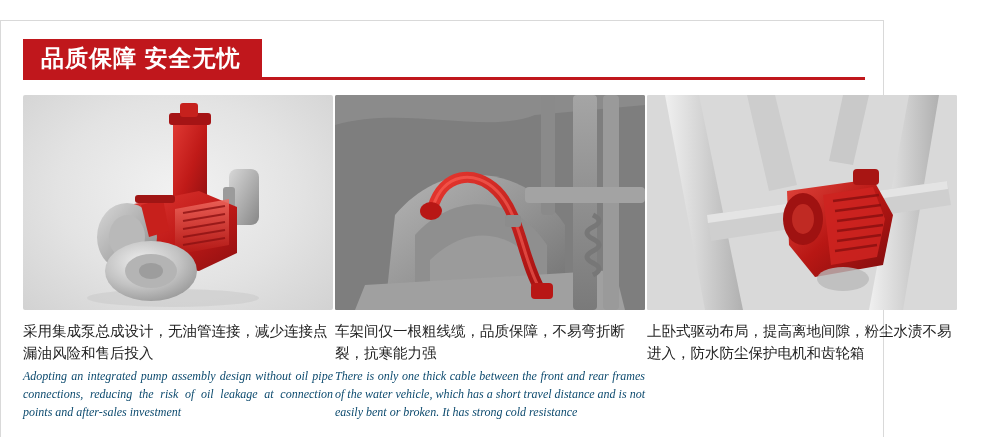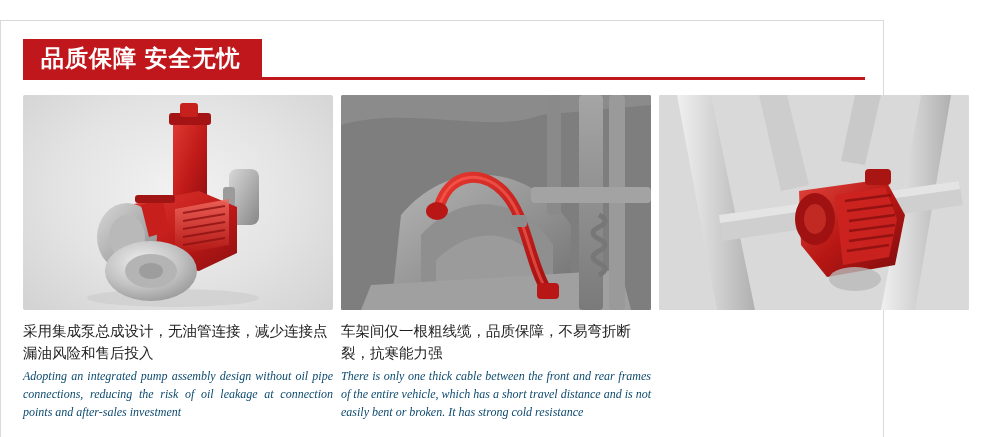--- a/index.html
+++ b/index.html
@@ -52,21 +52,21 @@
     right: 18px;
     top: 40px;
     height: 3px;
     background: #c0171c;
   }
 
   
   .columns {
     display: flex;
     padding: 12px 18px 0 22px;
-    gap: 8px;
+    gap: 2px;
   }
   .col {
     width: 310px;
     flex: 0 0 310px;
   }
 
   .photo {
     width: 100%;
     height: 215px;
     border-radius: 2px;
@@ -219,21 +219,21 @@
           <path d="M98 112 C108 78 140 74 162 96 C186 120 188 168 206 196" stroke="url(#cableG)" stroke-width="11" fill="none" stroke-linecap="round"></path>
           <path d="M98 112 C108 78 140 74 162 96 C186 120 188 168 206 196" stroke="#ff6a5e" stroke-width="3" fill="none" stroke-linecap="round" opacity="0.55"></path>
 
           <ellipse cx="96" cy="116" rx="11" ry="9" fill="#b81715"></ellipse>
           <rect x="196" y="188" width="22" height="16" rx="4" fill="#b81715"></rect>
 
           <rect x="170" y="120" width="16" height="12" rx="3" fill="#8c8c8c"></rect>
         </svg>
       </div>
       <div class="caption-cn">车架间仅一根粗线缆，品质保障，不易弯折断裂，抗寒能力强</div>
-      <div class="caption-en">There is only one thick cable between the front and rear frames of the entire vehicle, which has a short travel distance and is not easily bent or broken. It has strong cold resistance</div>
+      <div class="caption-en">There is only one thick cable between the front and rear frames of the water vehicle, which has a short travel distance and is not easily bent or broken. It has strong cold resistance</div>
     </div>
 
     <div class="col">
       <div class="photo photo-3">
         <svg viewBox="0 0 310 215" preserveAspectRatio="xMidYMid slice">
           <defs>
             <linearGradient id="legG" x1="0" y1="0" x2="1" y2="0">
               <stop offset="0%" stop-color="#f0f0f0"></stop>
               <stop offset="45%" stop-color="#d5d5d5"></stop>
               <stop offset="100%" stop-color="#b0b0b0"></stop>
@@ -267,16 +267,17 @@
               <line x1="188" y1="156" x2="230" y2="150"></line>
             </g>
             <ellipse cx="156" cy="124" rx="20" ry="26" fill="#9f1211"></ellipse>
             <ellipse cx="156" cy="124" rx="11" ry="15" fill="#c02a23"></ellipse>
             <rect x="206" y="74" width="26" height="16" rx="4" fill="#a81513"></rect>
           </g>
 
           <ellipse cx="196" cy="184" rx="26" ry="12" fill="#b9b9b9" opacity="0.8"></ellipse>
         </svg>
       </div>
+      <div class="caption-cn">上卧式驱动布局，提高离地间隙，粉尘水渍不易进入，防水防尘保护电机和齿轮箱</div>
     </div>
 
   </div>
 </div>
 
 </body></html>

